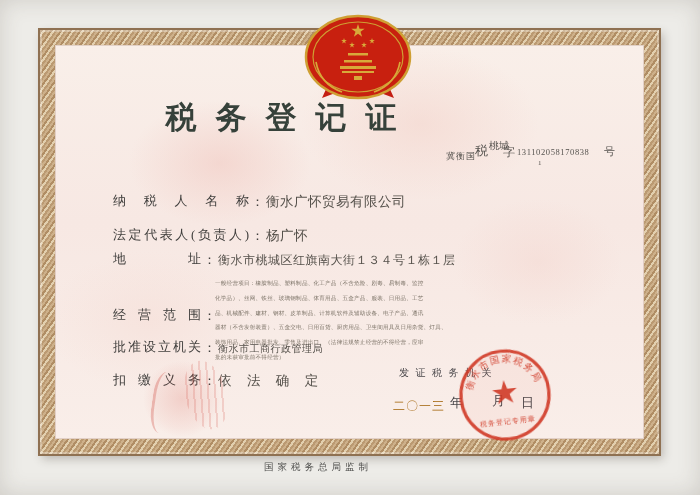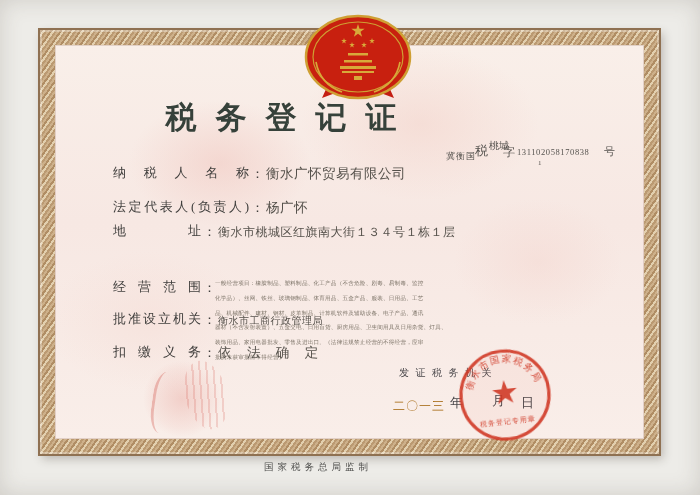--- a/index.html
+++ b/index.html
@@ -22,21 +22,21 @@
   .title{position:absolute;top:97px;left:0;width:562px;text-align:center;
          font-size:31px;font-weight:bold;color:#36413a;letter-spacing:19px;text-indent:19px;z-index:3;}
   .abs{position:absolute;color:#55524e;}
   .serial-region{left:446px;top:150px;font-size:9px;letter-spacing:1px;text-align:center;}
   .serial-tax{left:475px;top:142px;font-size:13px;}
   .serial-sub{left:489px;top:139px;font-size:10px;}
   .serial-zi{left:503px;top:144px;font-size:12px;}
   .serial-num{left:517px;top:147px;font-size:8.5px;letter-spacing:.6px;}
   .serial-hao{left:604px;top:144px;font-size:11px;}
   .serial-fn{left:538px;top:159px;font-size:7px;}
-  .row{position:absolute;left:113px;white-space:nowrap;z-index:2;}
+  .row{position:absolute;left:113px;white-space:nowrap;z-index:2;margin-top:28px;}
   .lbl{display:inline-block;text-align:justify;text-align-last:justify;text-justify:distribute;
        font-size:13px;color:#403f3d;vertical-align:top;}
   .lbl-wide{width:136px;}
   .lbl-narrow{width:88px;}
   .colon{font-size:13px;color:#403f3d;padding:0 2px 0 2px;}
   .val{font-size:13.5px;color:#55514b;letter-spacing:.5px;}
   .val-sm{font-size:12px;}
   .val-med{font-size:10px;text-align:center;}
   .val-spread{letter-spacing:6px;}
   .scope-lines{position:absolute;left:215px;top:276px;z-index:1;}

